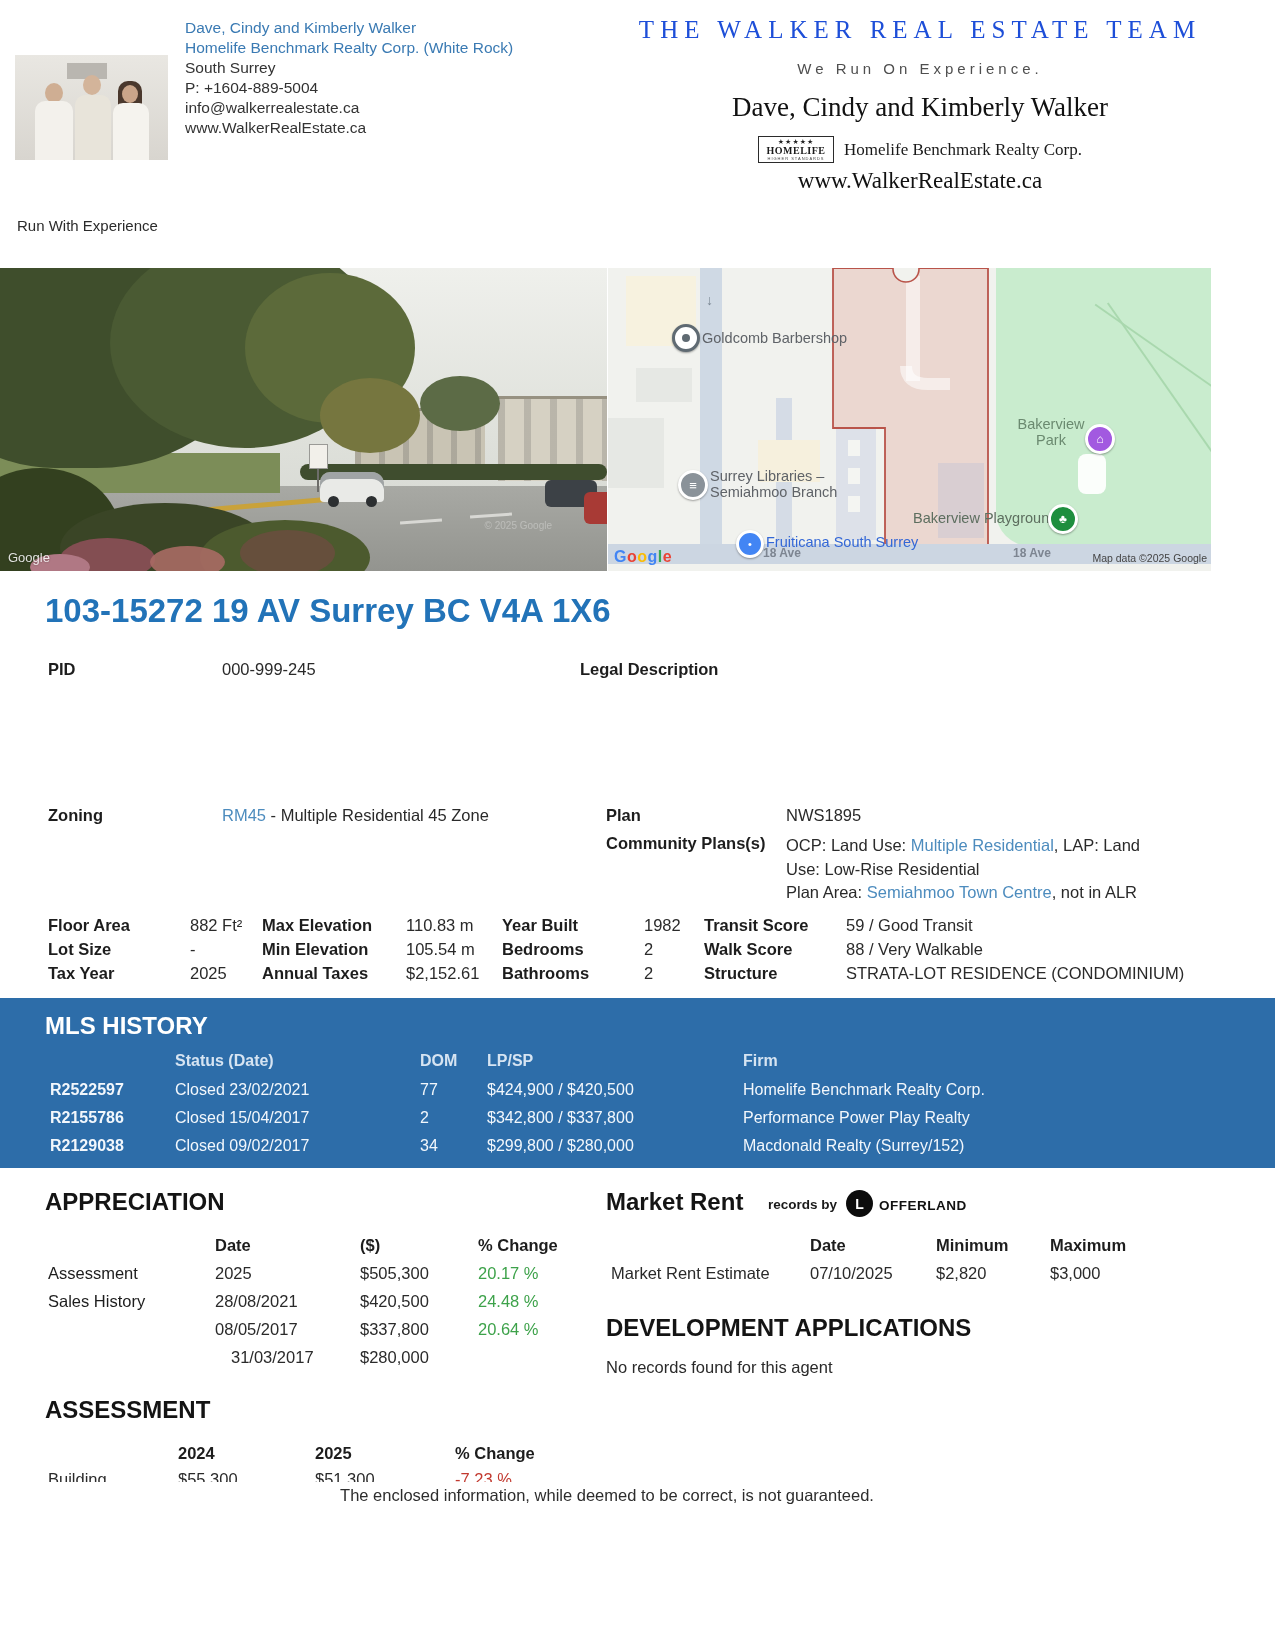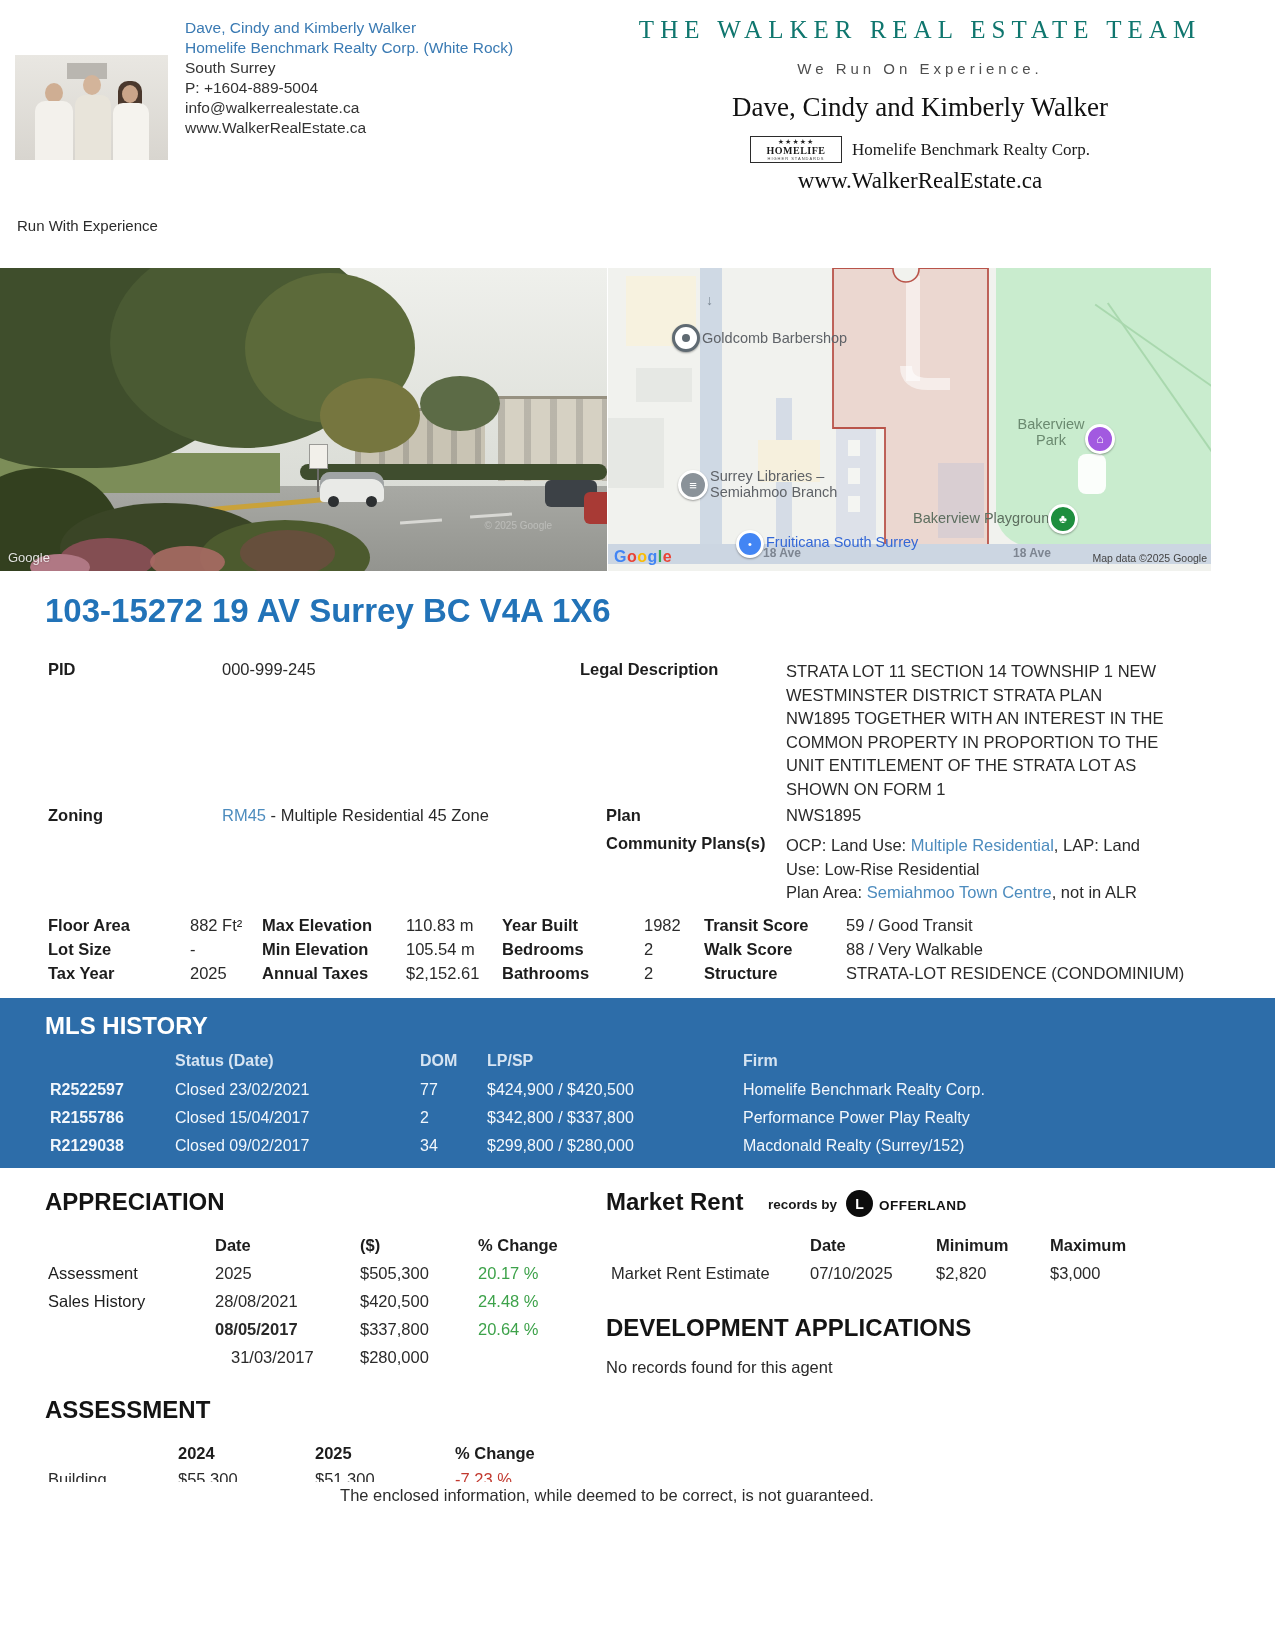--- a/index.html
+++ b/index.html
@@ -41,26 +41,26 @@
 
   <div class="abs" style="left:185px;top:18px;font-size:15.5px;line-height:20px;">
     <div class="link" style="color:#3a7ab3;">Dave, Cindy and Kimberly Walker</div>
     <div class="link" style="color:#3a7ab3;">Homelife Benchmark Realty Corp. (White Rock)</div>
     <div style="color:#333;">South Surrey</div>
     <div style="color:#333;">P: +1604-889-5004</div>
     <div style="color:#333;">info@walkerrealestate.ca</div>
     <div style="color:#333;">www.WalkerRealEstate.ca</div>
   </div>
 
-  <div class="abs serif" style="left:620px;top:16px;width:600px;text-align:center;font-size:25px;letter-spacing:6px;color:#0f766e;">THE WALKER REAL ESTATE TEAM</div>
+  <div class="abs serif" style="left:620px;top:16px;width:600px;text-align:center;font-size:25px;letter-spacing:6px;color:#1d4ed8;">THE WALKER REAL ESTATE TEAM</div>
   <div class="abs" style="left:620px;top:60px;width:600px;text-align:center;font-size:15px;letter-spacing:4px;color:#4f4f4f;">We Run On Experience.</div>
   <div class="abs serif" style="left:620px;top:92px;width:600px;text-align:center;font-size:27px;color:#111;">Dave, Cindy and Kimberly Walker</div>
 
   <div class="abs" style="left:620px;top:136px;width:600px;display:flex;justify-content:center;align-items:center;gap:10px;">
-    <div style="border:1.5px solid #2b2b2b;width:66px;text-align:center;padding:1px 12px;">
+    <div style="border:1.5px solid #2b2b2b;width:66px;text-align:center;padding:1px 4px;">
       <div style="font-size:7px;letter-spacing:1px;color:#222;line-height:7px;">★★★★★</div>
       <div class="serif b" style="font-size:10px;letter-spacing:.5px;color:#1a1a1a;line-height:11px;">HOMELIFE</div>
       <div style="font-size:4px;letter-spacing:1px;color:#444;line-height:5px;">HIGHER STANDARDS</div>
     </div>
     <div class="serif" style="font-size:17px;color:#1a1a1a;">Homelife Benchmark Realty Corp.</div>
   </div>
 
   <div class="abs serif" style="left:620px;top:168px;width:600px;text-align:center;font-size:23px;color:#111;">www.WalkerRealEstate.ca</div>
 
   <div class="abs" style="left:17px;top:217px;font-size:15px;color:#2b2b2b;">Run With Experience</div>
@@ -156,21 +156,20 @@
     </div>
     <div class="abs" style="right:4px;top:284px;font-size:10.5px;color:#444;">Map data ©2025 Google</div>
   </div>
 
   <div class="abs b" style="left:45px;top:592px;font-size:33px;color:#2273b8;">103-15272 19 AV Surrey BC V4A 1X6</div>
 
   <div class="abs lbl" style="left:48px;top:660px;">PID</div>
   <div class="abs val" style="left:222px;top:660px;">000-999-245</div>
 
   <div class="abs lbl" style="left:580px;top:660px;text-align:right;">Legal Description</div>
-  <div class="abs val" style="left:786px;top:660px;width:378px;line-height:23.5px;">STRATA LOT 11 SECTION 14 TOWNSHIP 1 NEW WESTMINSTER DISTRICT STRATA PLAN NW1895 TOGETHER WITH AN INTEREST IN THE COMMON PROPERTY IN PROPORTION TO THE UNIT ENTITLEMENT OF THE STRATA LOT AS SHOWN ON FORM 1</div>
 
   <div class="abs lbl" style="left:48px;top:806px;">Zoning</div>
   <div class="abs val" style="left:222px;top:806px;">
     <span class="link">RM45</span><span> - Multiple Residential 45 Zone</span>
   </div>
 
   <div class="abs lbl" style="left:606px;top:806px;">Plan</div>
   <div class="abs val" style="left:786px;top:806px;">NWS1895</div>
 
   <div class="abs lbl" style="left:606px;top:834px;">Community Plans(s)</div>
@@ -246,21 +245,21 @@
   <div class="abs lbl" style="left:48px;top:1264px;font-weight:normal;">Assessment</div>
   <div class="abs val" style="left:215px;top:1264px;">2025</div>
   <div class="abs val" style="left:360px;top:1264px;">$505,300</div>
   <div class="abs val green" style="left:478px;top:1264px;">20.17 %</div>
 
   <div class="abs lbl" style="left:48px;top:1292px;font-weight:normal;">Sales History</div>
   <div class="abs val" style="left:215px;top:1292px;">28/08/2021</div>
   <div class="abs val" style="left:360px;top:1292px;">$420,500</div>
   <div class="abs val green" style="left:478px;top:1292px;">24.48 %</div>
 
-  <div class="abs val" style="left:215px;top:1320px;font-weight:bold;">08/05/2017</div>
+  <div class="abs val" style="left:215px;top:1320px;">08/05/2017</div>
   <div class="abs val" style="left:360px;top:1320px;">$337,800</div>
   <div class="abs val green" style="left:478px;top:1320px;">20.64 %</div>
 
   <div class="abs val" style="left:215px;top:1348px;margin-left:16px;">31/03/2017</div>
   <div class="abs val" style="left:360px;top:1348px;">$280,000</div>
 
   <div class="abs h2" style="left:606px;top:1188px;">Market Rent</div>
   <div class="abs b" style="left:768px;top:1197px;font-size:13.5px;color:#1a1a1a;">records by</div>
   <div class="abs" style="left:846px;top:1190px;width:27px;height:27px;border-radius:50%;background:#0c0c0c;color:#fff;font-weight:bold;font-size:14px;display:flex;align-items:center;justify-content:center;">L</div>
   <div class="abs b" style="left:879px;top:1198px;font-size:13.5px;letter-spacing:.5px;color:#111;">OFFERLAND</div>

